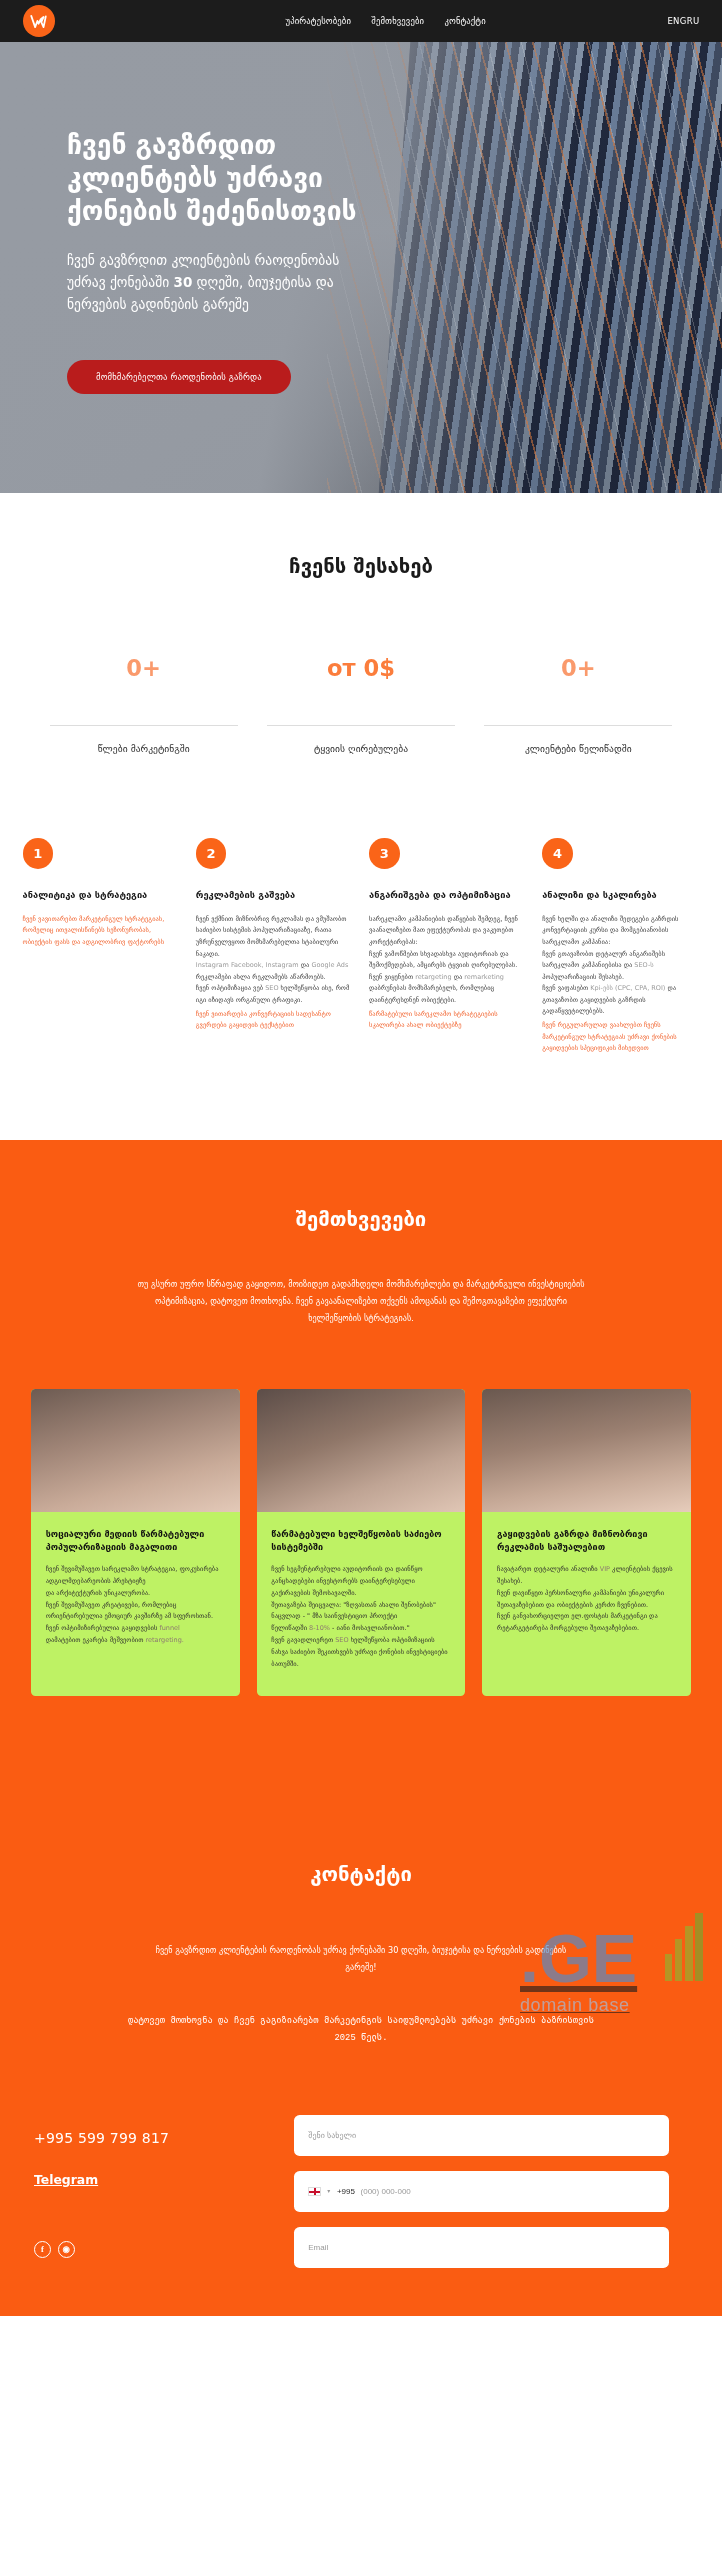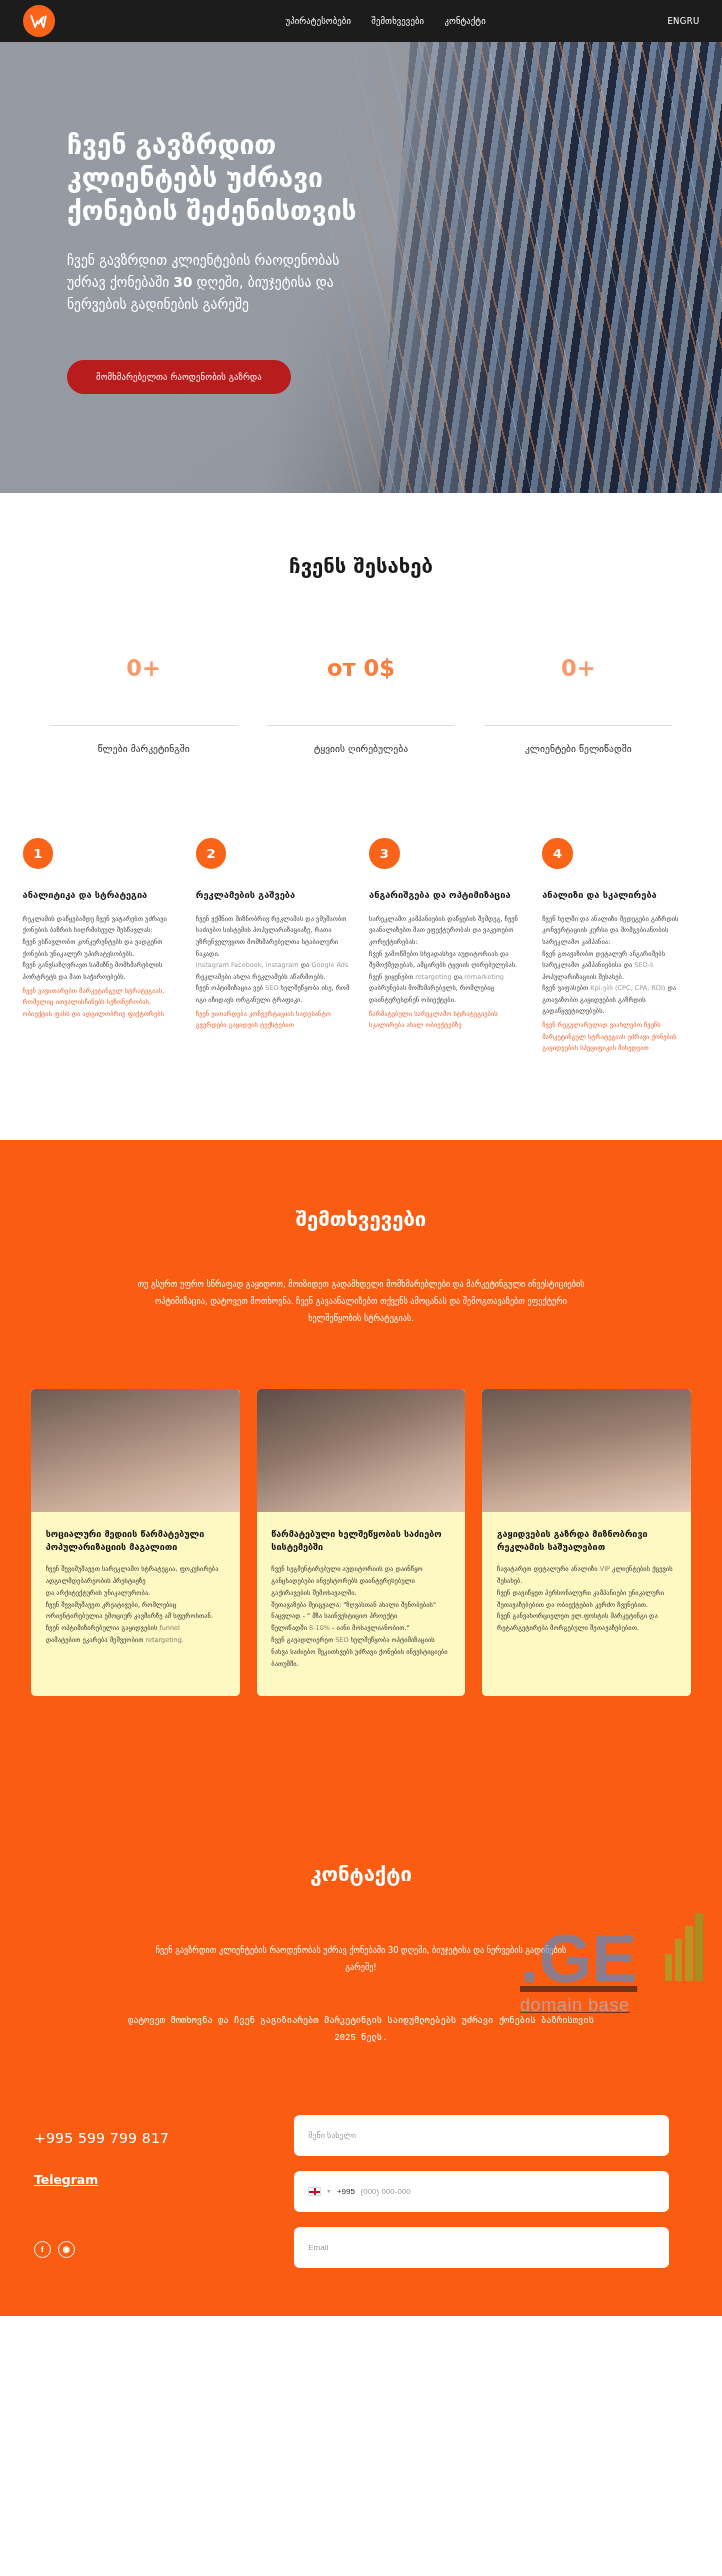--- a/index.html
+++ b/index.html
@@ -212,21 +212,21 @@
     max-width: 463px;
     margin: 0 auto 63px;
   }
   .review-grid {
     display: grid;
     grid-template-columns: repeat(3, 1fr);
     gap: 17px;
     padding: 0 31px;
   }
   .review-card {
-    background: #fef9c3;
+    background: #bef264;
     border-radius: 4.5px;
     overflow: hidden;
     display: flex;
     flex-direction: column;
   }
   .review-photo {
     height: 123px;
     background: linear-gradient(165deg, #6d5b52 0%, #a08577 38%, #c9ab99 70%, #e3c9b8 100%);
   }
   .review-card:nth-child(2) .review-photo {
@@ -394,23 +394,20 @@
   </div>
 </div>
 
 <section class="stages">
 
   <div class="stage-grid">
 
     <div class="stage">
       <div class="stage-badge">1</div>
       <div class="stage-title">ანალიტიკა და სტრატეგია</div>
-      <div class="stage-body">რეკლამის დაწყებამდე ჩვენ ვატარებთ უძრავი ქონების ბაზრის სიღრმისეულ შესწავლას:
-ჩვენ ვსწავლობთ კონკურენტებს და ვადგენთ ქონების უნიკალურ უპირატესობებს.
-ჩვენ განვსაზღვრავთ სამიზნე მომხმარებლის პორტრეტს და მათ საჭიროებებს.</div>
       <span class="stage-accent">ჩვენ ვავითარებთ მარკეტინგულ სტრატეგიას, რომელიც ითვალისწინებს სეზონურობას, ობიექტის ფასს და ადგილობრივ ფაქტორებს</span>
     </div>
 
     <div class="stage">
       <div class="stage-badge">2</div>
       <div class="stage-title">რეკლამების გაშვება</div>
       <div class="stage-body"><span>ჩვენ ვქმნით მიზნობრივ რეკლამას და ვმუშაობთ საძიებო სისტემის პოპულარიზაციაზე, რათა უზრუნველვყოთ მომხმარებელთა სტაბილური ნაკადი.</span>
 <span class="muted">Instagram Facebook, Instagram</span> <span>და</span> <span class="muted">Google Ads</span> <span>რეკლამები ახლა რეკლამებს აწარმოებს.</span>
 <span>ჩვენ ოპტიმიზაცია ვებ</span> <span class="muted">SEO</span> <span>ხელშეწყობა ისე, რომ იგი იზიდავს ორგანული ტრაფიკი.</span></div>
       <span class="stage-accent">ჩვენ ვითარდება კონვერტაციის სადესანტო გვერდები გაყიდვის ტექსტებით</span>

